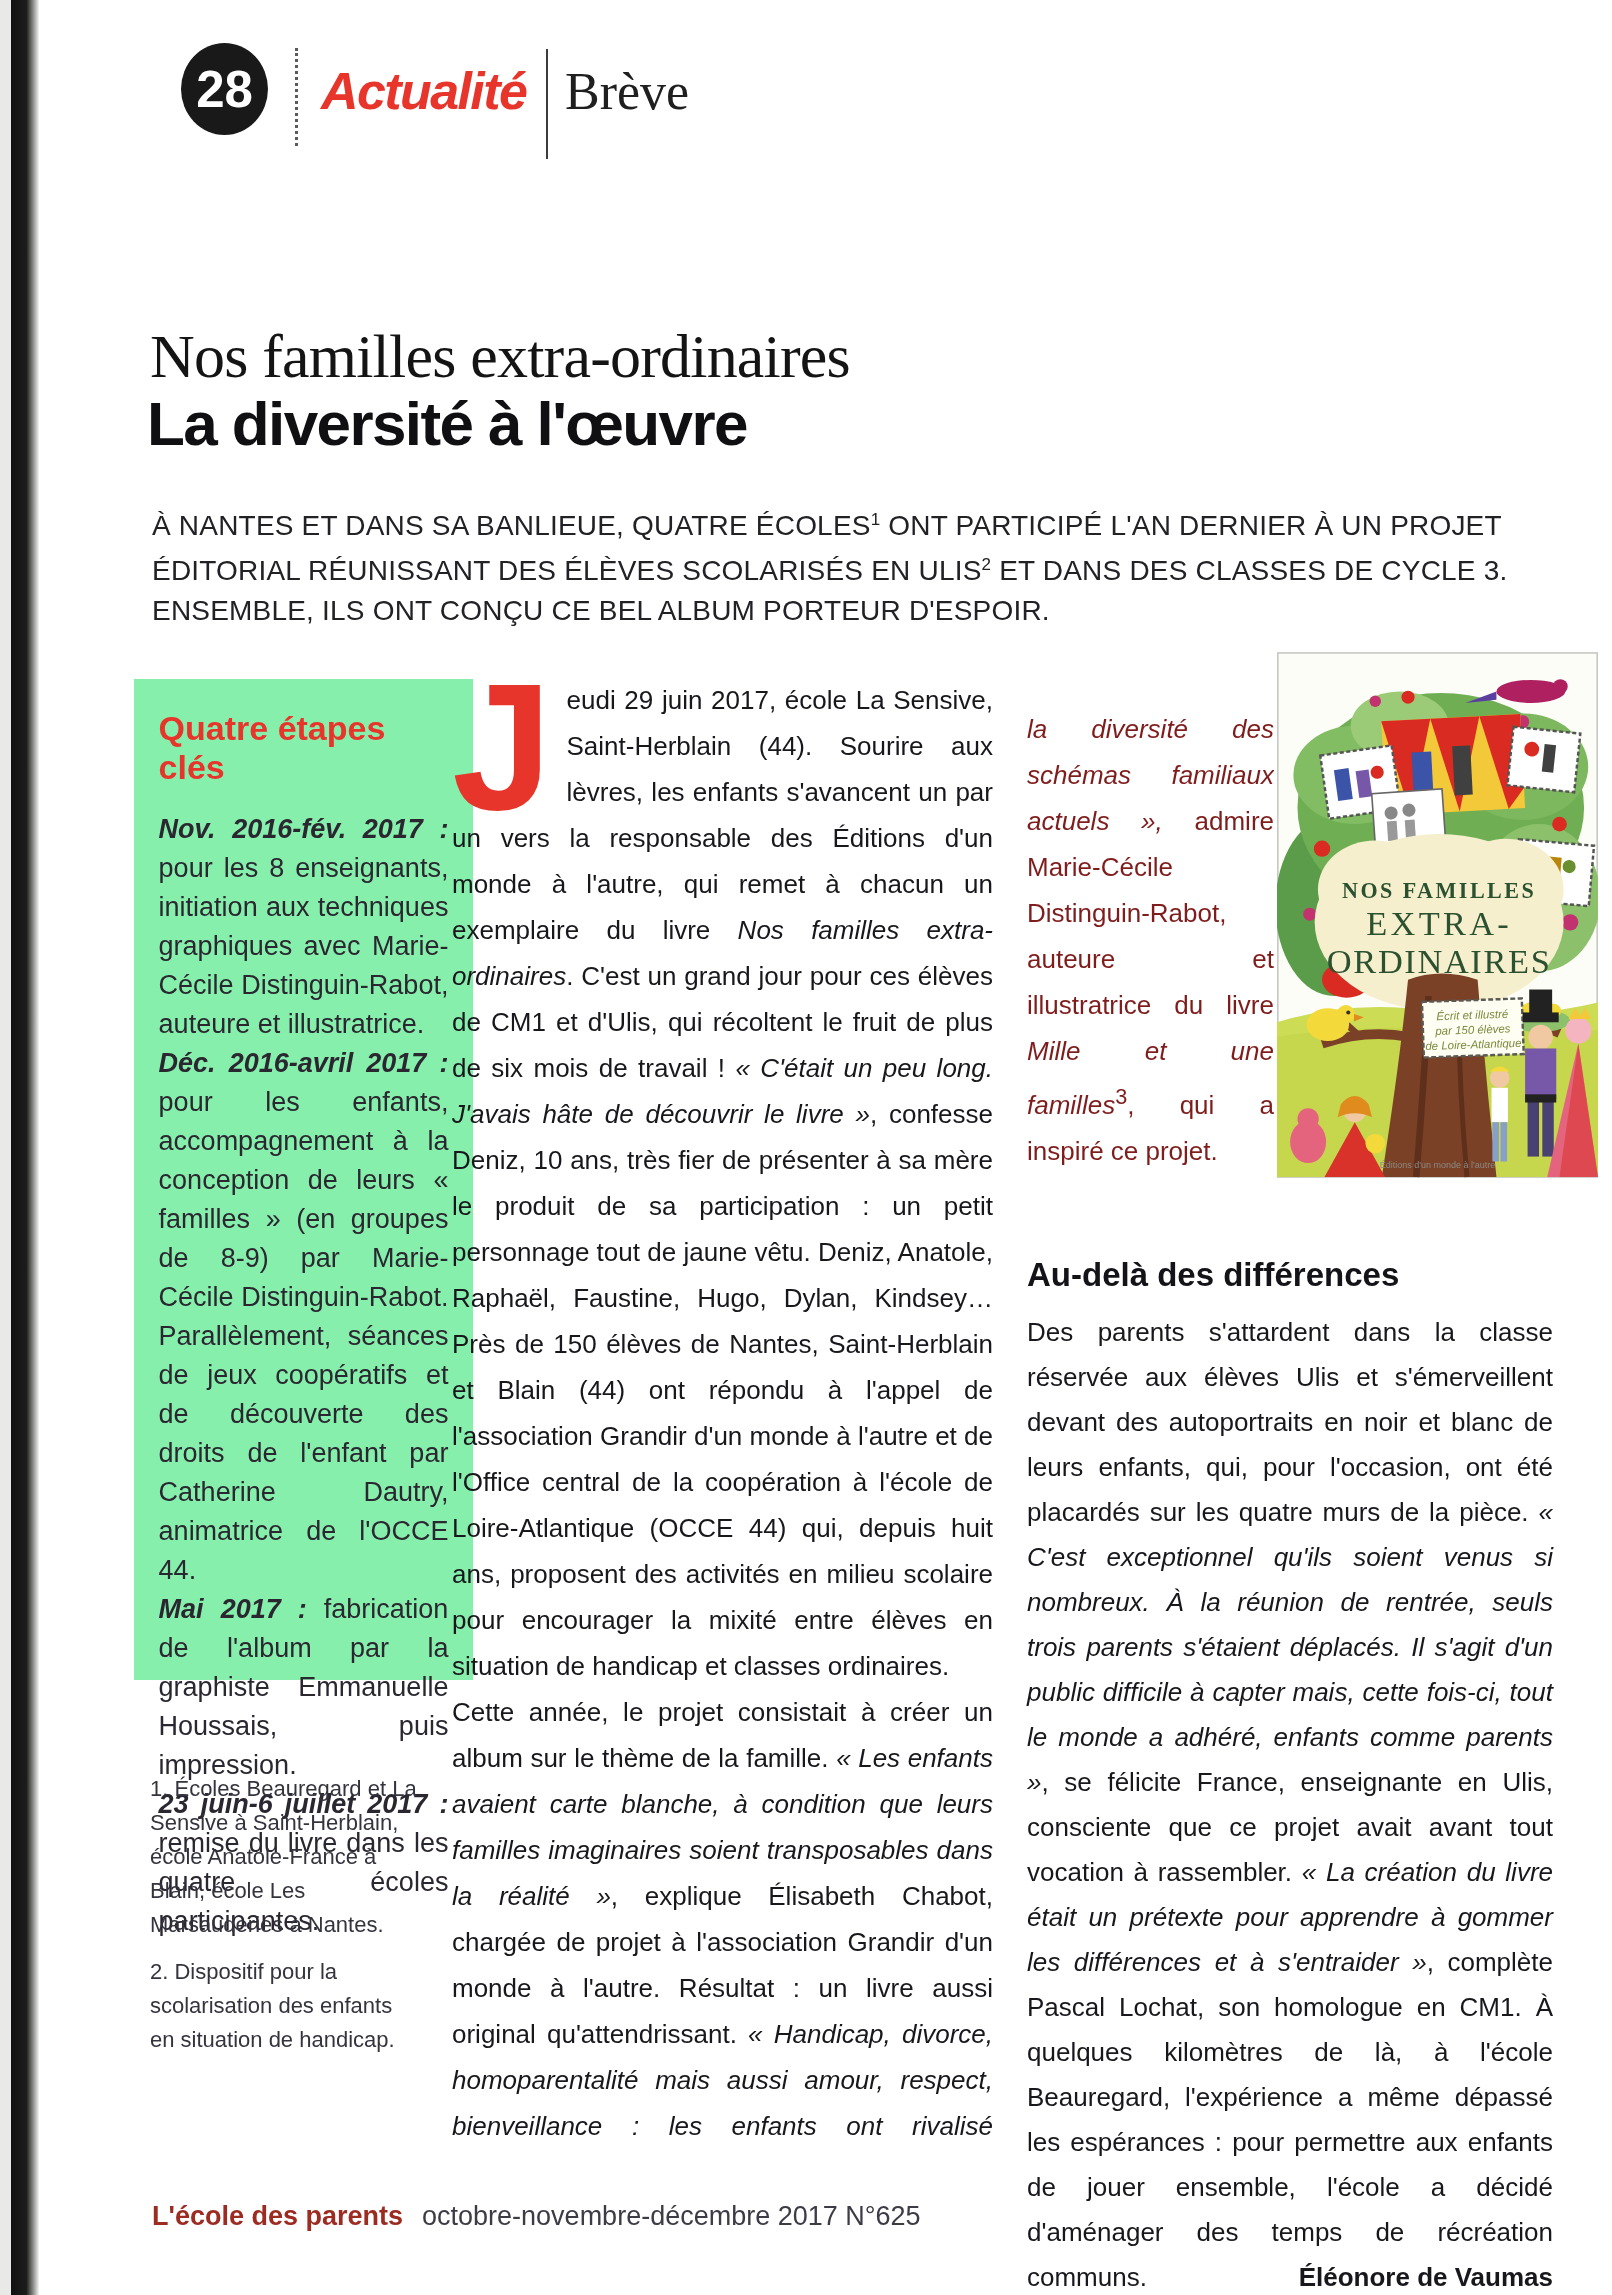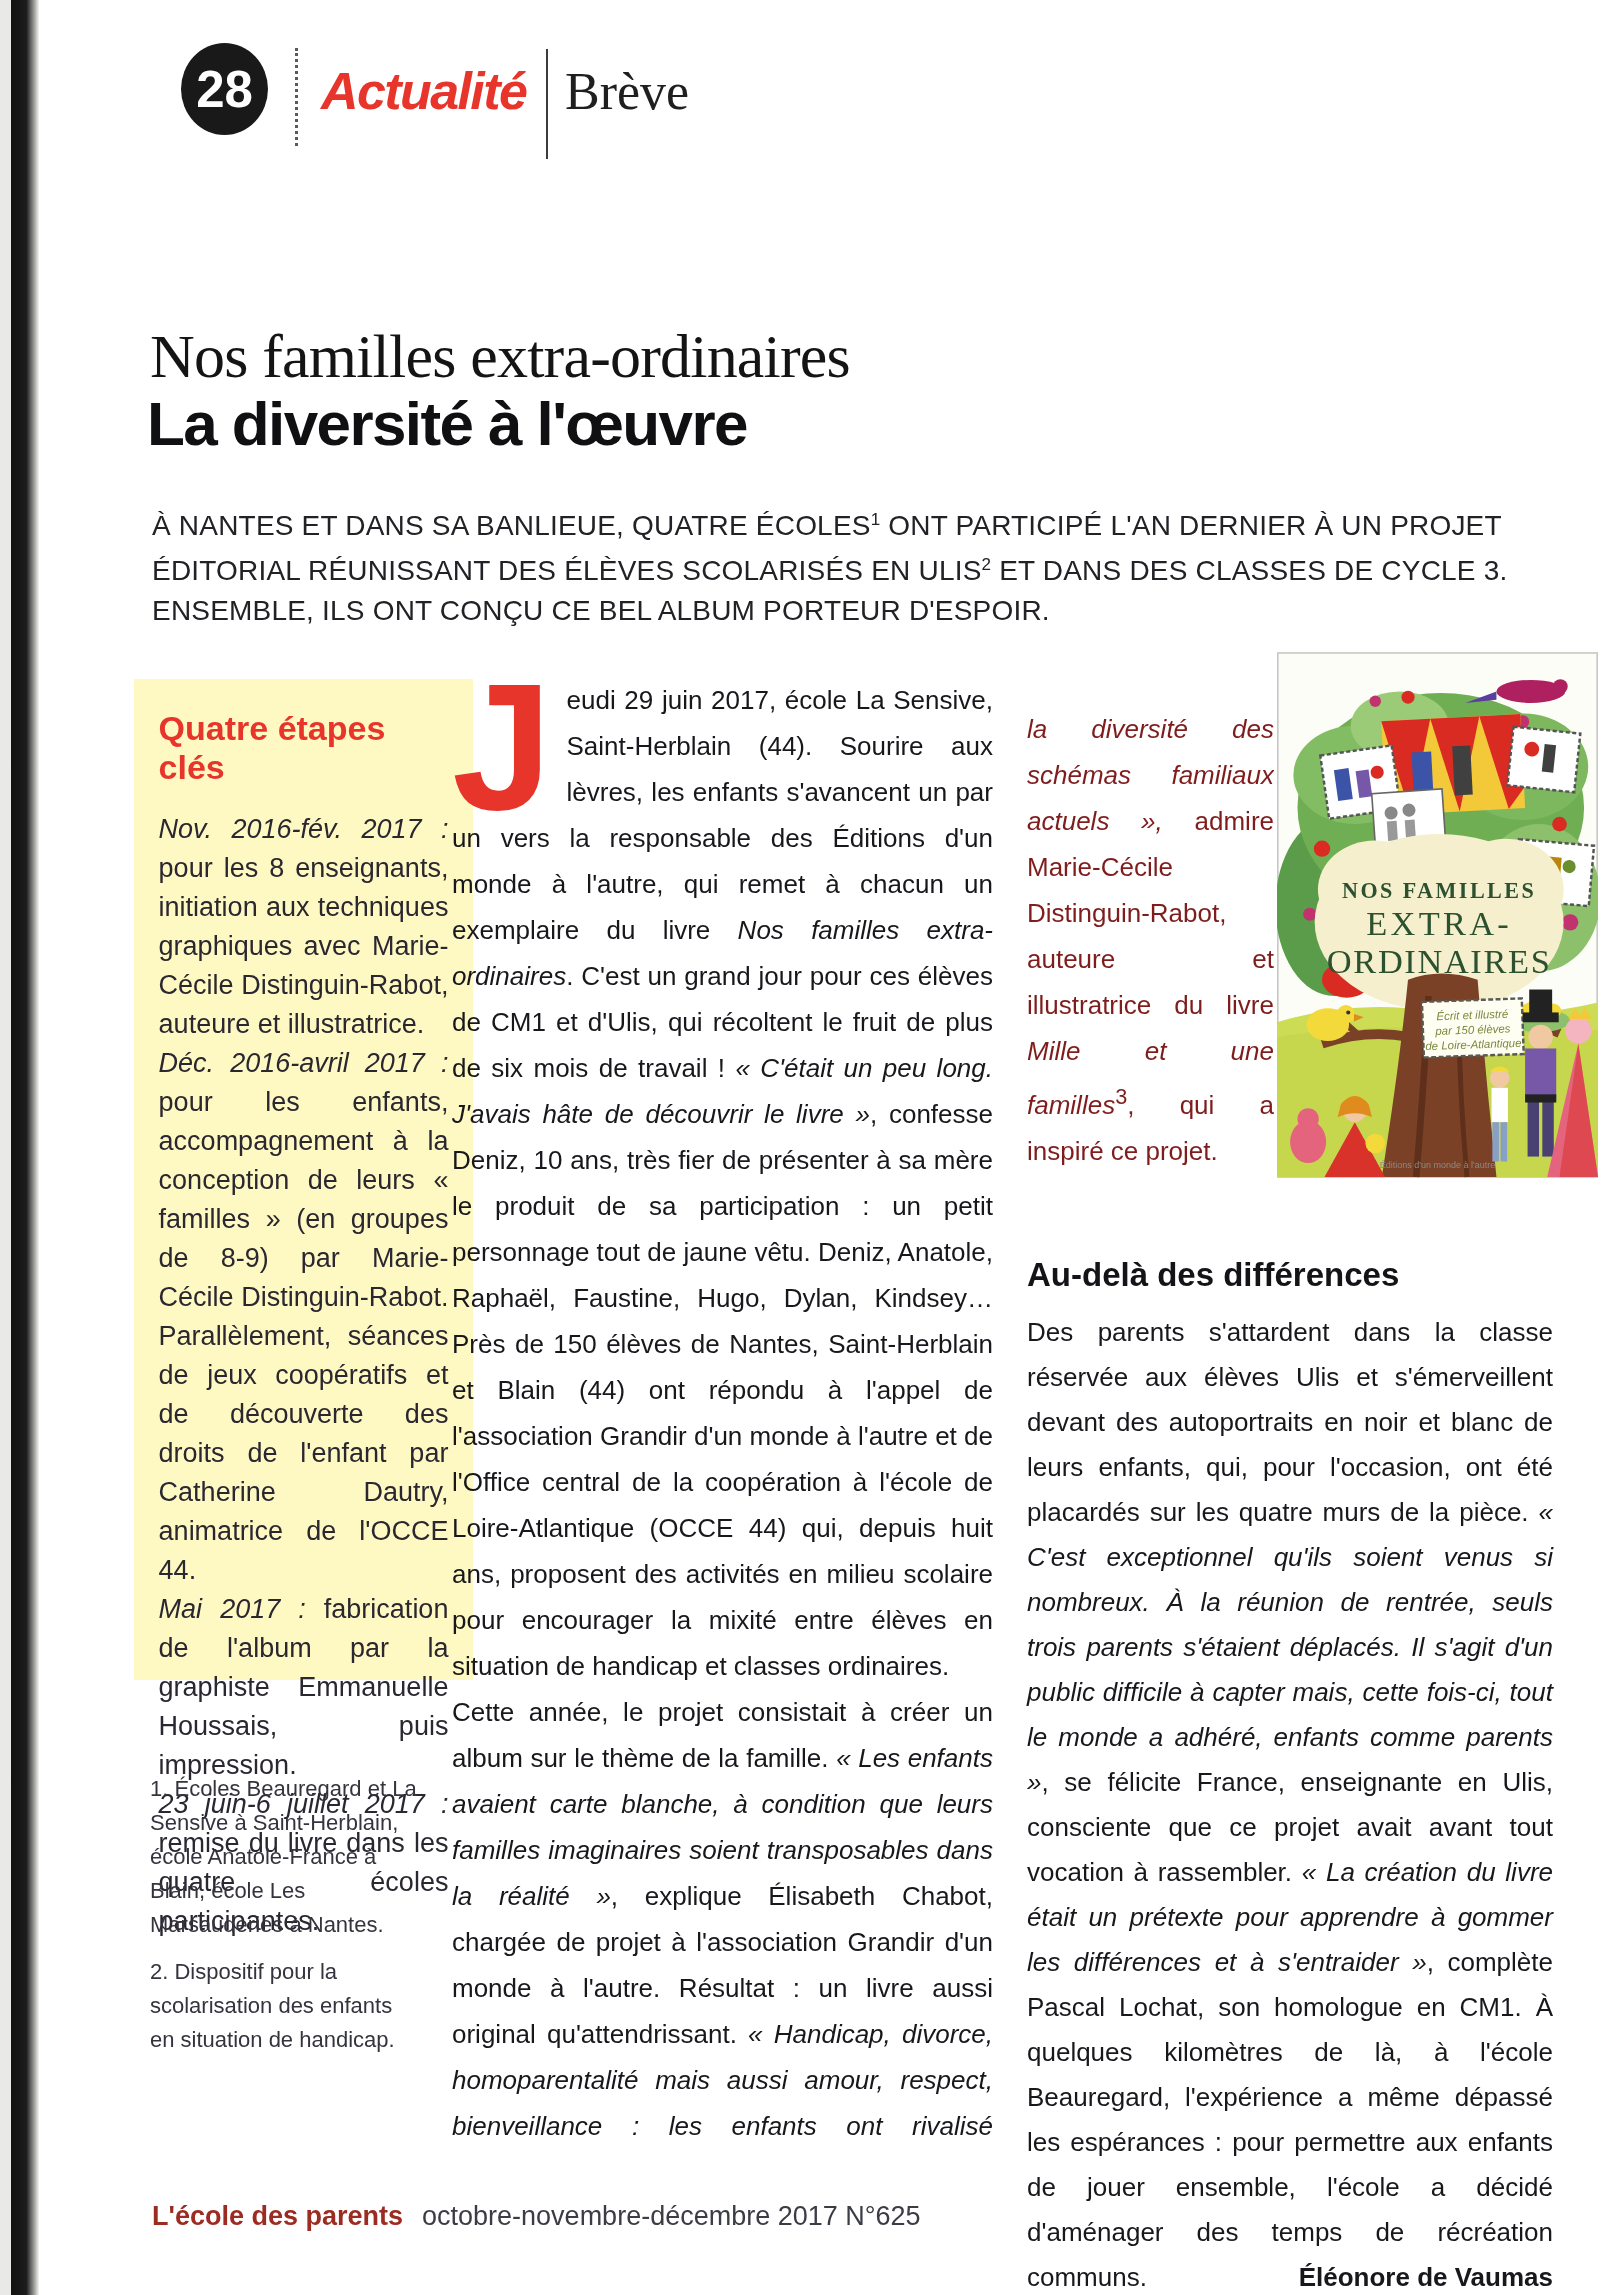--- a/index.html
+++ b/index.html
@@ -20,24 +20,24 @@
   
   .kicker{position:absolute;left:139px;top:321px;font-family:"Liberation Serif",serif;
         font-size:62px;color:#141414;letter-spacing:-0.8px;white-space:nowrap;}
   .headline{position:absolute;left:136px;top:388px;font-size:62px;font-weight:bold;
         color:#101013;letter-spacing:-1.6px;white-space:nowrap;}
   .standfirst{position:absolute;left:141px;top:500px;width:1385px;font-size:28px;
         line-height:39px;color:#212126;letter-spacing:0.2px;}
   .standfirst sup{font-size:17px;}
   
   .sidebar{position:absolute;left:123px;top:679px;width:339px;height:1001px;
-        box-sizing:border-box;padding:29.5px 24.6px;background:#fef9c3;}
+        box-sizing:border-box;padding:29.5px 24.6px;background:#86efac;}
   .sidebar h3{margin:0 0 23px 0;font-size:34px;color:#e8352b;}
   .sb-entry{margin:0;font-size:27px;line-height:39px;text-align:justify;color:#2b2730;}
-  .sb-date{font-weight:normal;font-style:italic;}
+  .sb-date{font-weight:bold;font-style:italic;}
   
   .footnotes{position:absolute;left:139px;top:1772px;width:270px;font-size:22px;
         line-height:34px;color:#34343e;}
   .footnotes p{margin:0 0 13px 0;}
   
   .col-mid{position:absolute;left:441px;top:677px;width:541px;height:1467px;
         font-size:26px;line-height:46px;text-align:justify;color:#17171c;overflow:hidden;}
   .col-mid p{margin:0;}
   .dropcap{float:left;width:103px;height:133px;margin:4.9px 11.5px 0 0;color:#e8352b;
         font-weight:bold;font-size:180px;line-height:129px;text-align:left;}

